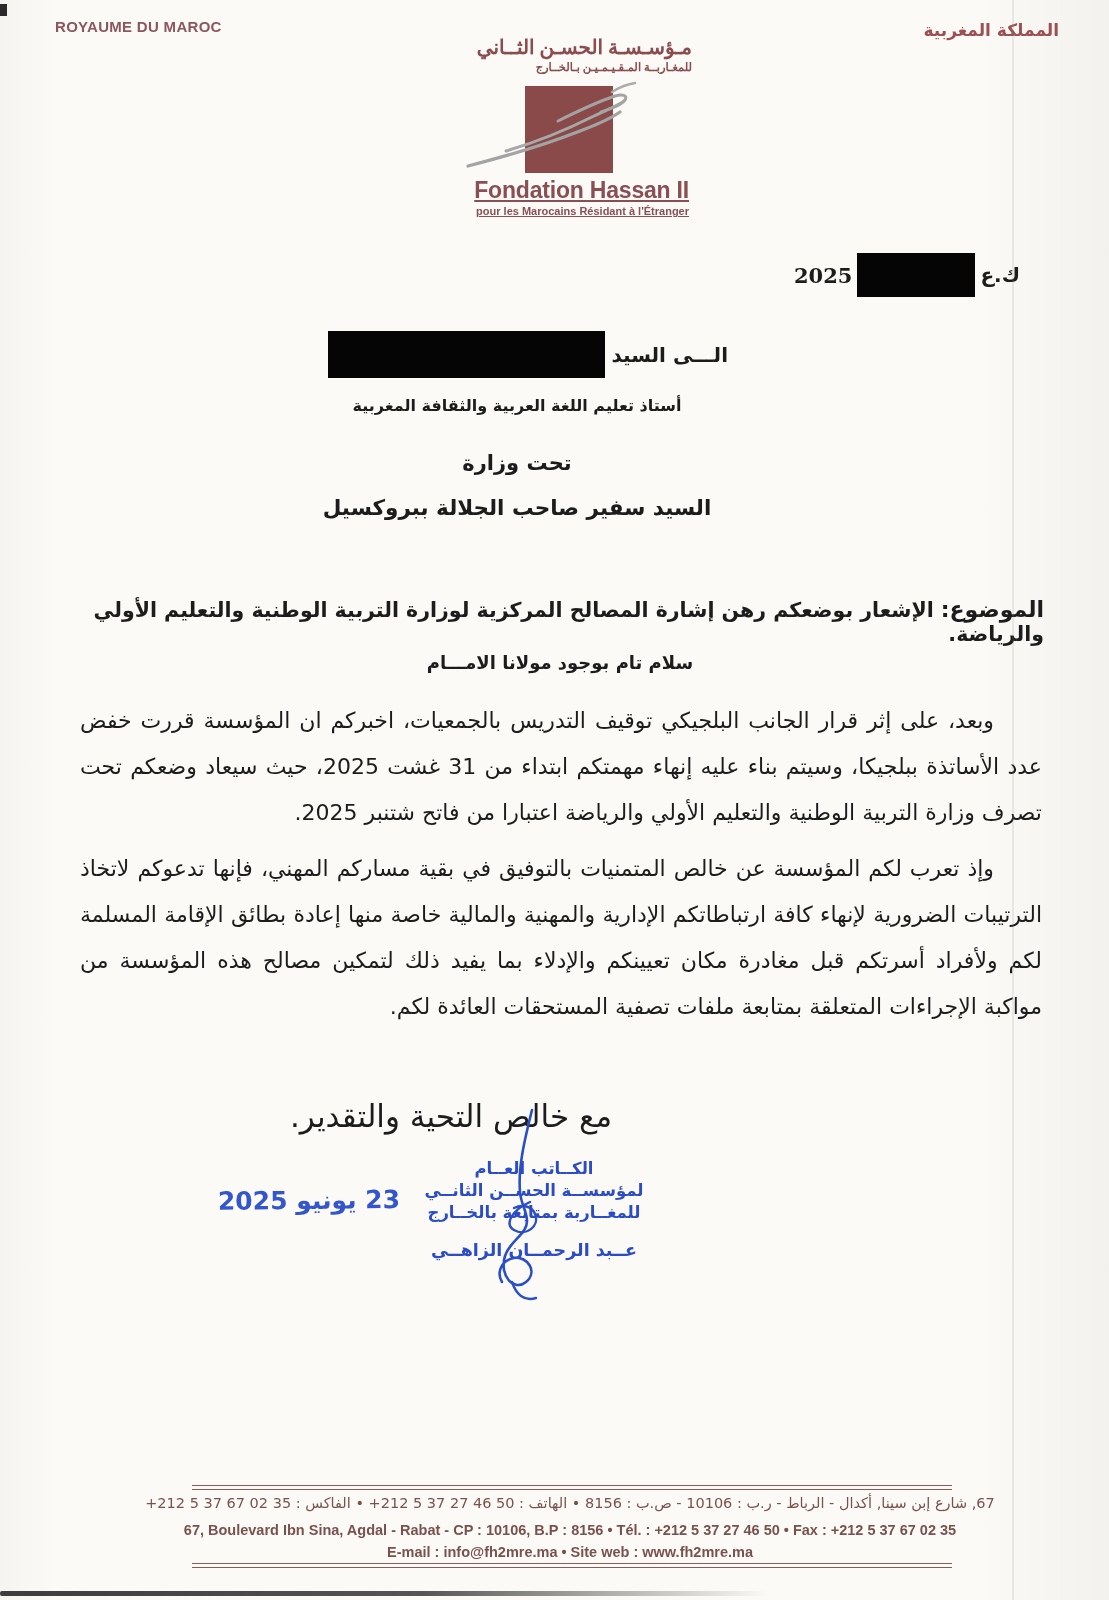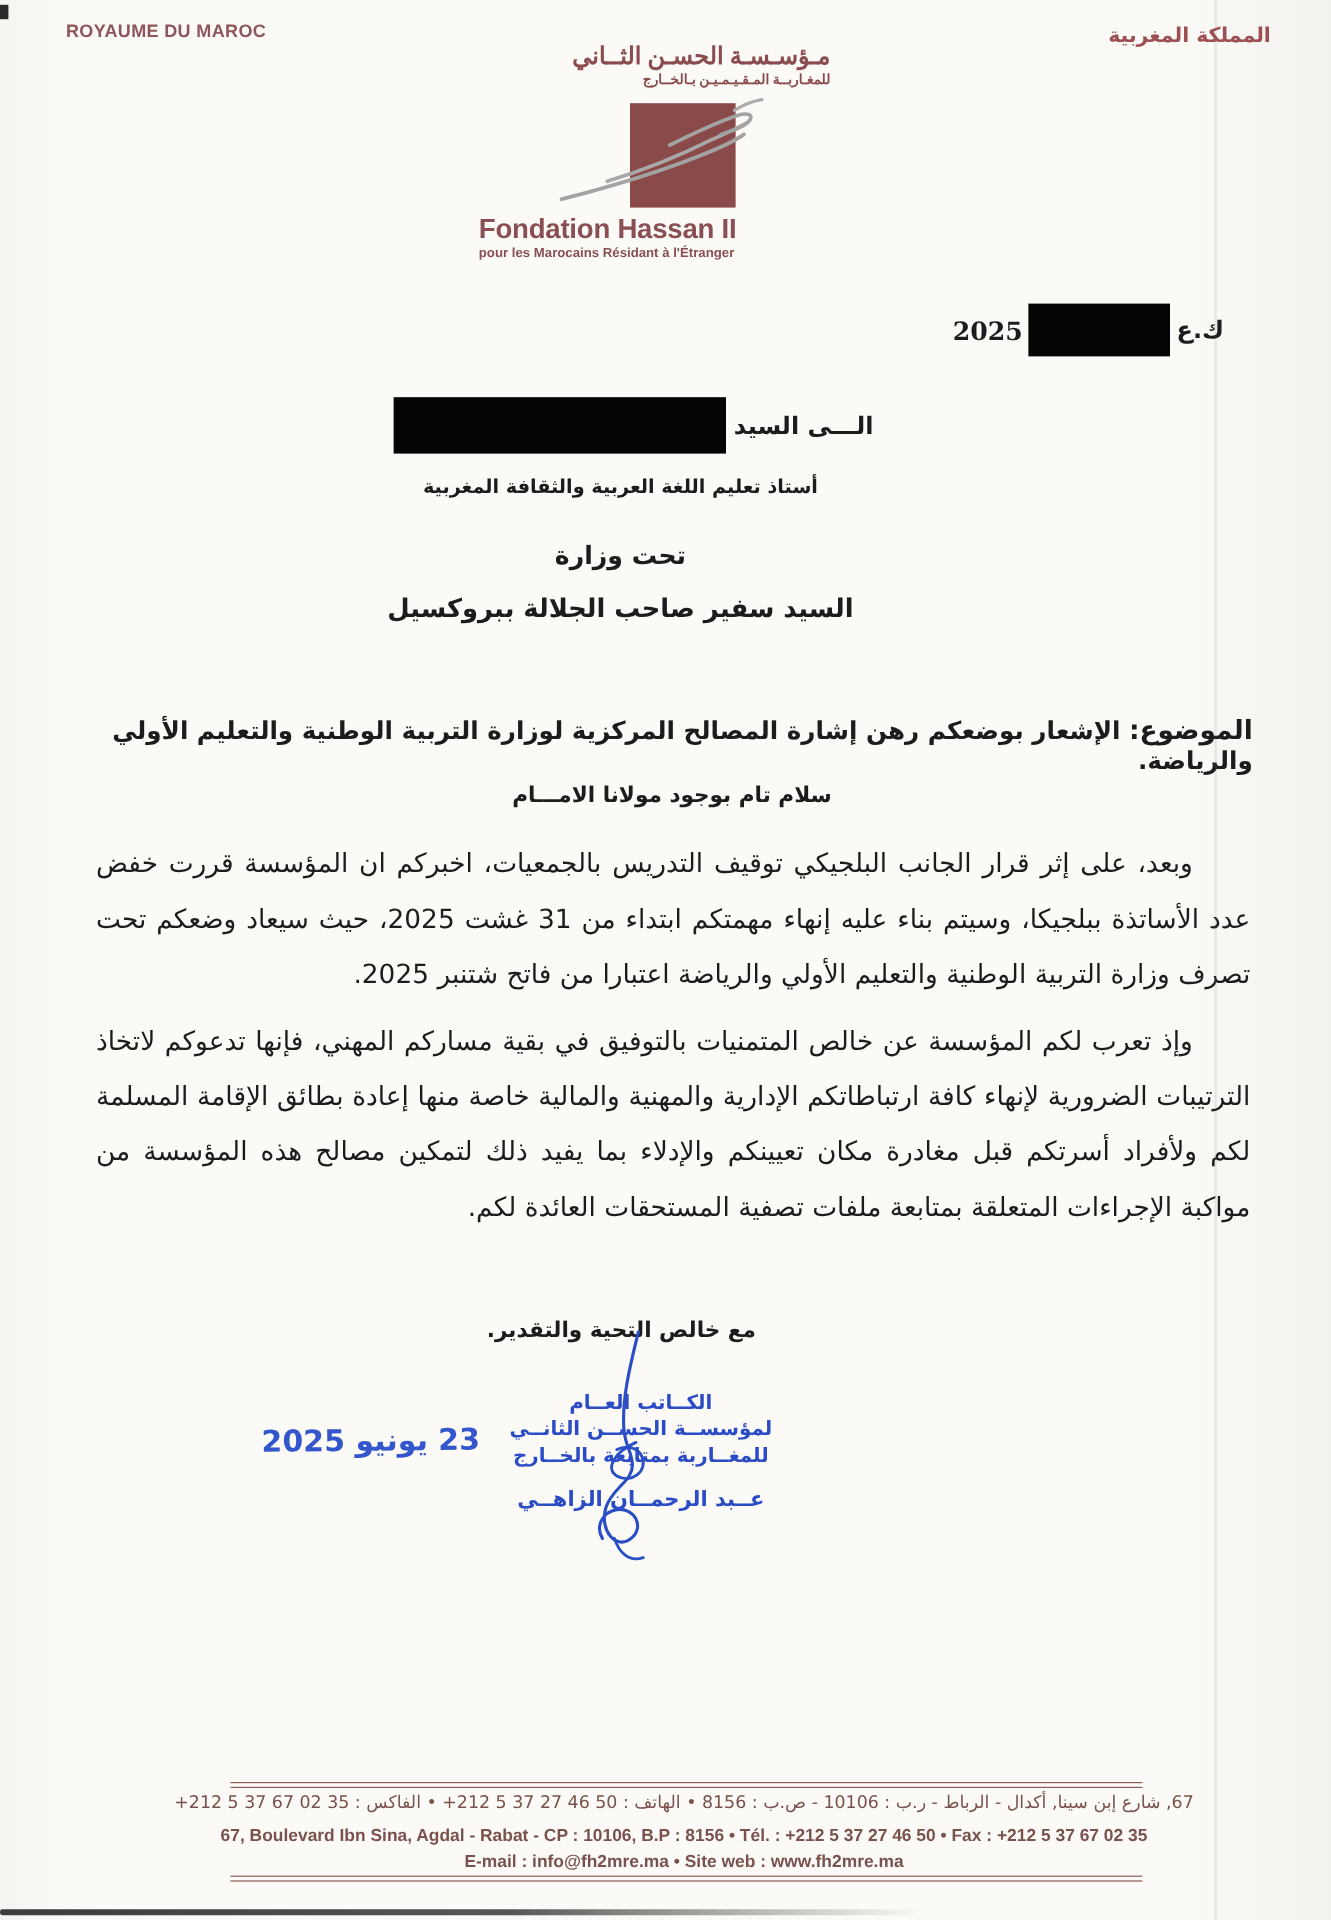--- a/index.html
+++ b/index.html
@@ -19,21 +19,21 @@
   
   .royaume{left:55px;top:18px;font:700 15px "Liberation Sans", sans-serif;letter-spacing:.3px;color:#8d565c;}
   .kingdom-ar{right:50px;top:20px;font:700 17px "DejaVu Sans", sans-serif;color:#9d4f51;direction:rtl;}
 
   
   .logo-ar{left:460px;top:34px;width:232px;text-align:right;direction:rtl;color:#8a4c4e;line-height:1.3;font-family:Liberation Serif, serif;}
   .logo-ar .l1{font-size:20px;font-weight:700;}
   .logo-ar .l2{font-size:11.5px;font-weight:700;letter-spacing:.5px;}
   .logo-square{left:525px;top:86px;width:88px;height:87px;background:#8a4a49;}
   .logo-bird{left:462px;top:74px;width:190px;height:105px;}
-  .logo-fr{left:399px;top:177px;width:300px;text-align:left;color:#8a4f52;}
+  .logo-fr{left:389px;top:177px;width:300px;text-align:right;color:#8a4f52;text-decoration:underline;}
   .logo-fr .fr1{font:700 23px "Liberation Sans", sans-serif;letter-spacing:-.2px;}
   .logo-fr .fr2{font:700 11px "Liberation Sans", sans-serif;margin-top:1px;}
 
   
   .ref-line{left:775px;top:250px;width:245px;height:50px;display:flex;direction:rtl;align-items:center;gap:5px;}
   .ref-prefix{font-weight:700;font-size:20px;}
   .redact{background:#050505;}
   .ref-box{width:118px;height:44px;}
   .ref-year{font:700 21px "DejaVu Serif", serif;}
 
@@ -48,21 +48,21 @@
 
   
   .subject{left:68px;top:597px;width:976px;direction:rtl;font-size:20.5px;font-weight:700;}
   .subject .lbl{font-size:22px;margin-left:7px;}
   .salutation{left:340px;top:652px;width:440px;text-align:center;direction:rtl;font-weight:700;font-size:18px;}
 
   
   .bodytext{left:68px;top:698px;width:974px;direction:rtl;text-align:justify;font-size:22px;line-height:46px;}
   .bodytext p{margin:0 0 10px 12px;text-indent:48px;}
 
-  .closing{left:290px;top:1098px;width:340px;text-align:right;direction:rtl;font-weight:700;font-size:18px;}
+  .closing{left:290px;top:1098px;width:340px;text-align:left;direction:rtl;font-weight:400;font-size:31px;}
 
   
   .sig-block{left:393px;top:1158px;width:282px;text-align:center;direction:rtl;color:#2b4cc4;font-weight:700;font-size:16.5px;line-height:22px;}
   .sig-name{margin-top:15px;font-size:17.5px;}
   .sig-ink{left:452px;top:1106px;width:140px;height:200px;}
   .stamp{left:200px;top:1186px;width:200px;direction:rtl;color:#3356cc;font-weight:700;font-size:25px;transform:rotate(-.6deg);white-space:nowrap;}
 
   
   .rule{left:192px;width:760px;height:3px;border-top:1.6px solid #8c5a57;border-bottom:1.6px solid #8c5a57;}
   .rule-top{top:1485px;}

